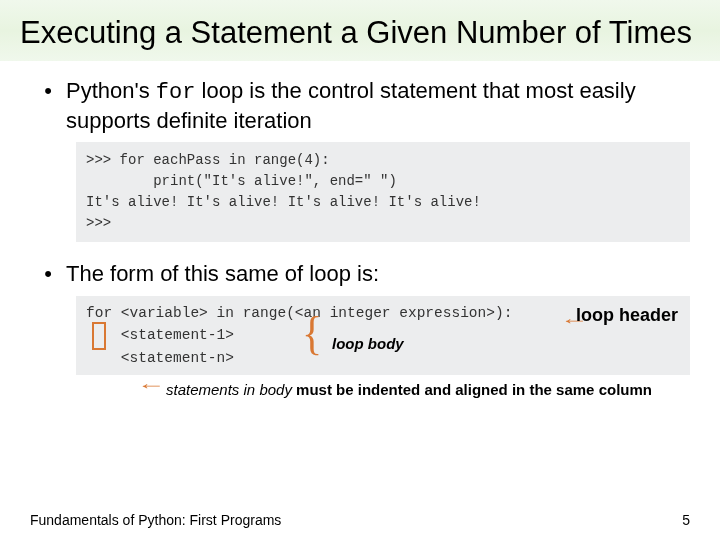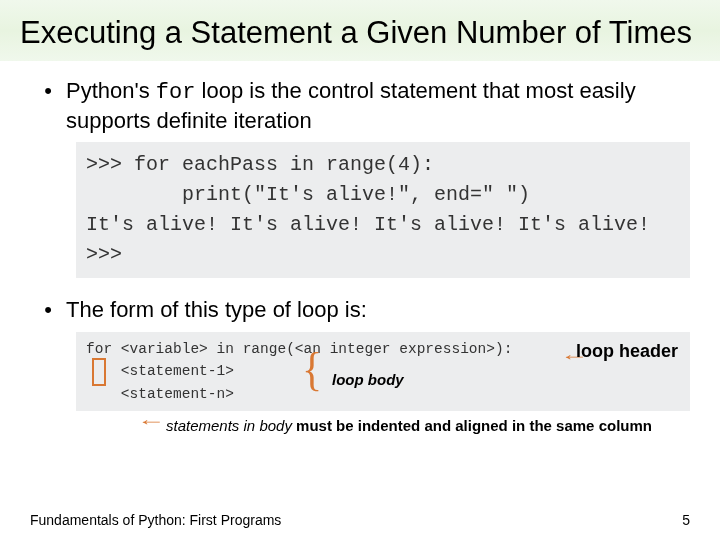--- a/index.html
+++ b/index.html
@@ -38,21 +38,21 @@
     flex-shrink: 0;
     text-align: center;
   }
   .bullet .txt { flex: 1; }
   .mono { font-family: "Courier New", monospace; }
   .code-block {
     background: #ecedee;
     margin: 6px 0 18px 46px;
     padding: 8px 10px;
     font-family: "Courier New", monospace;
-    font-size: 20px;
+    font-size: 14px;
     line-height: 1.5;
     color: #333;
     position: relative;
   }
   .code-line { white-space: pre; }
   .form-block {
     background: #ecedee;
     margin: 0 0 4px 46px;
     padding: 6px 23px 6px 10px;
     font-family: "Courier New", monospace;
@@ -156,21 +156,21 @@
     <div class="code-line">&gt;&gt;&gt; for eachPass in range(4):</div>
     <div class="code-line">        print("It's alive!", end=" ")</div>
     <div class="code-line"></div>
     <div class="code-line">It's alive! It's alive! It's alive! It's alive!</div>
     <div class="code-line">&gt;&gt;&gt;</div>
   </div>
 
   <ul>
     <li class="bullet">
       <span class="dot">•</span>
-      <span class="txt">The form of this type of loop is:</span>
+      <span class="txt">The form of this same of loop is:</span>
     </li>
   </ul>
 
   <div class="form-block">
     <div class="code-line">for &lt;variable&gt; in range(&lt;an integer expression&gt;):</div>
     <div class="code-line">    &lt;statement-1&gt;</div>
     <div class="code-line">    &lt;statement-n&gt;</div>
     <span class="orange-box"></span>
     <span class="brace">{</span>
     <span class="arrow-header">←</span>

